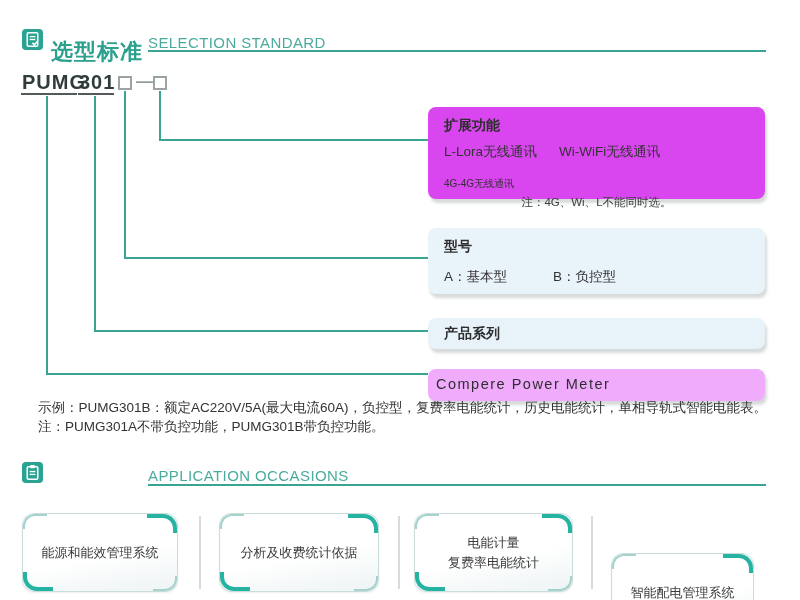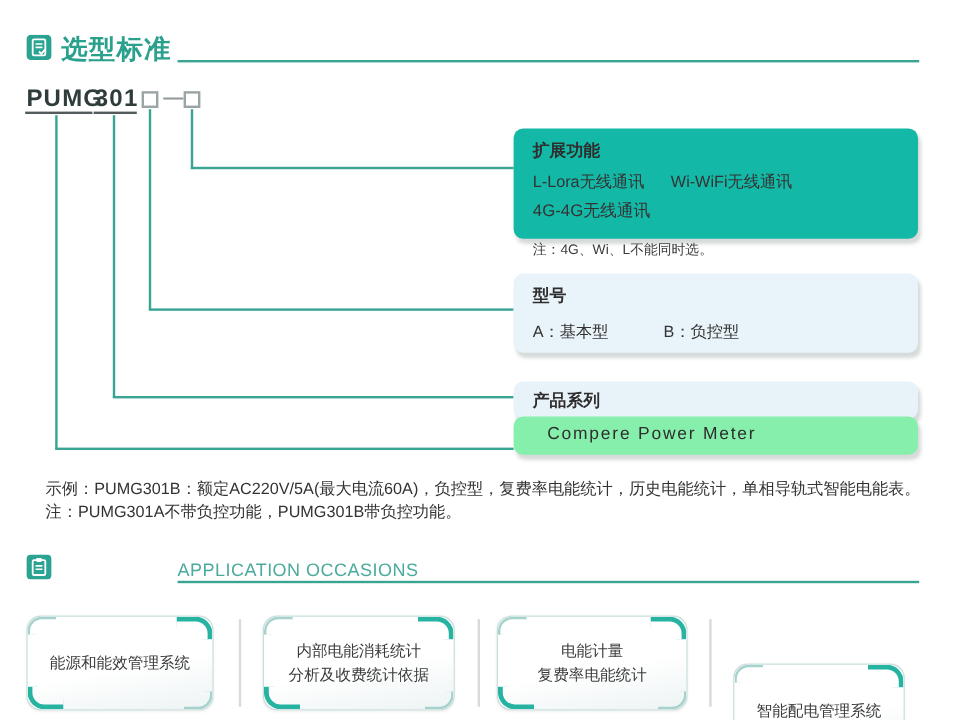--- a/index.html
+++ b/index.html
@@ -22,28 +22,28 @@
 
   
   .cline { position:absolute; background:#3aa493; }
   .v { width:1.5px; } .h { height:1.5px; }
 
   
   .callout { position:absolute; left:428px; width:337px; border-radius:8px;
              box-shadow:2px 4px 3px rgba(140,150,150,0.35); padding:10px 16px; }
   .callout .c-title { font-size:14px; font-weight:700; color:#2e2e2e; }
   .callout .c-row { display:flex; font-size:13.5px; color:#333; }
-  .callout-expand { top:107px; height:92px; background:#14b8a6; }
+  .callout-expand { top:107px; height:92px; background:#d946ef; }
   .callout-expand .c-row { gap:22px; margin-top:8px; }
-  .callout-expand .c-line { font-size:14px; color:#333; margin-top:6px; }
-  .callout-expand .c-note { font-size:11.5px; color:#3c3c3c; margin-top:16px; }
+  .callout-expand .c-line { font-size:10px; color:#333; margin-top:16px; }
+  .callout-expand .c-note { font-size:11.5px; color:#3c3c3c; margin-top:4px;text-align:center; }
   .callout-type { top:228px; height:66px; background:#e9f3fa; }
   .callout-type .c-row { gap:46px; margin-top:12px; }
   .callout-series { top:318px; height:31px; background:#e8f2f9; padding:7px 16px; }
-  .callout-brand { top:347px; height:32px; background:#86efac; padding:7px 28px; }
+  .callout-brand { top:369px; height:32px; background:#f0abfc; padding:7px 8px; }
   .callout-brand .c-brand { font-size:14.5px; color:#2e2e2e; letter-spacing:1.5px; white-space:nowrap; }
 
   
   .example { position:absolute; left:38px; top:398px; width:748px; font-size:13.5px; color:#333; line-height:19px; }
 
   
   .card { position:absolute; top:513px; height:79px; border:1px solid #c9dedb; border-radius:12px;
           background:linear-gradient(170deg,#ffffff 55%,#edf3f4); overflow:hidden;
           display:flex; flex-direction:column; align-items:center; justify-content:center;
           font-size:13px; color:#3a3a3a; line-height:20px; text-align:center;
@@ -62,21 +62,22 @@
 
   <span class="hdr-icon" style="left:22px; top:29px;">
     <svg viewBox="0 0 22 22" width="21" height="21">
       <rect x="0" y="0" width="22" height="22" rx="4" fill="#2aa392"></rect>
       <rect x="5.5" y="4" width="11" height="14" rx="1.2" fill="none" stroke="#ffffff" stroke-width="1.6"></rect>
       <line x1="8" y1="8" x2="14" y2="8" stroke="#ffffff" stroke-width="1.4"></line>
       <line x1="8" y1="11" x2="14" y2="11" stroke="#ffffff" stroke-width="1.4"></line>
       <path d="M11 14.6l2 2 3.2-3.6" stroke="#ffffff" stroke-width="1.7" fill="none"></path>
     </svg>
   </span>
-  <span class="hdr-zh" style="left:51px; top:26px;">选型标准</span>
+  <span class="hdr-zh" style="left:51px; top:37px;">选型标准</span>
+  <span class="hdr-en" style="left:148px; top:34px;">SELECTION STANDARD</span>
   <div class="hdr-rule" style="top:50px;"></div>
 
   <span class="model-part" style="left:22px; top:71px;">PUMG</span>
   <span class="model-part" style="left:79px; top:71px;">301</span>
   <div class="model-underline" style="left:21px; top:93px; width:56px;"></div>
   <div class="model-underline" style="left:78px; top:93px; width:36px;"></div>
   <div class="model-square" style="left:118px; top:76px;"></div>
   <span class="model-dash" style="left:136px; top:72px;">—</span>
   <div class="model-square" style="left:153px; top:76px;"></div>
 
@@ -140,21 +141,20 @@
     <div>能源和能效管理系统</div>
     <div></div>
   </div>
   <div class="card-divider" style="left:199px;"></div>
 
   <div class="card" style="left:219px; width:160px;">
     <span class="corner tl"></span>
     <span class="corner tr"></span>
     <span class="corner bl"></span>
     <span class="corner br"></span>
-    <div>内部电能消耗统计</div>
     <div>分析及收费统计依据</div>
   </div>
   <div class="card-divider" style="left:398px;"></div>
 
   <div class="card" style="left:414px; width:159px;">
     <span class="corner tl"></span>
     <span class="corner tr"></span>
     <span class="corner bl"></span>
     <span class="corner br"></span>
     <div>电能计量</div>

